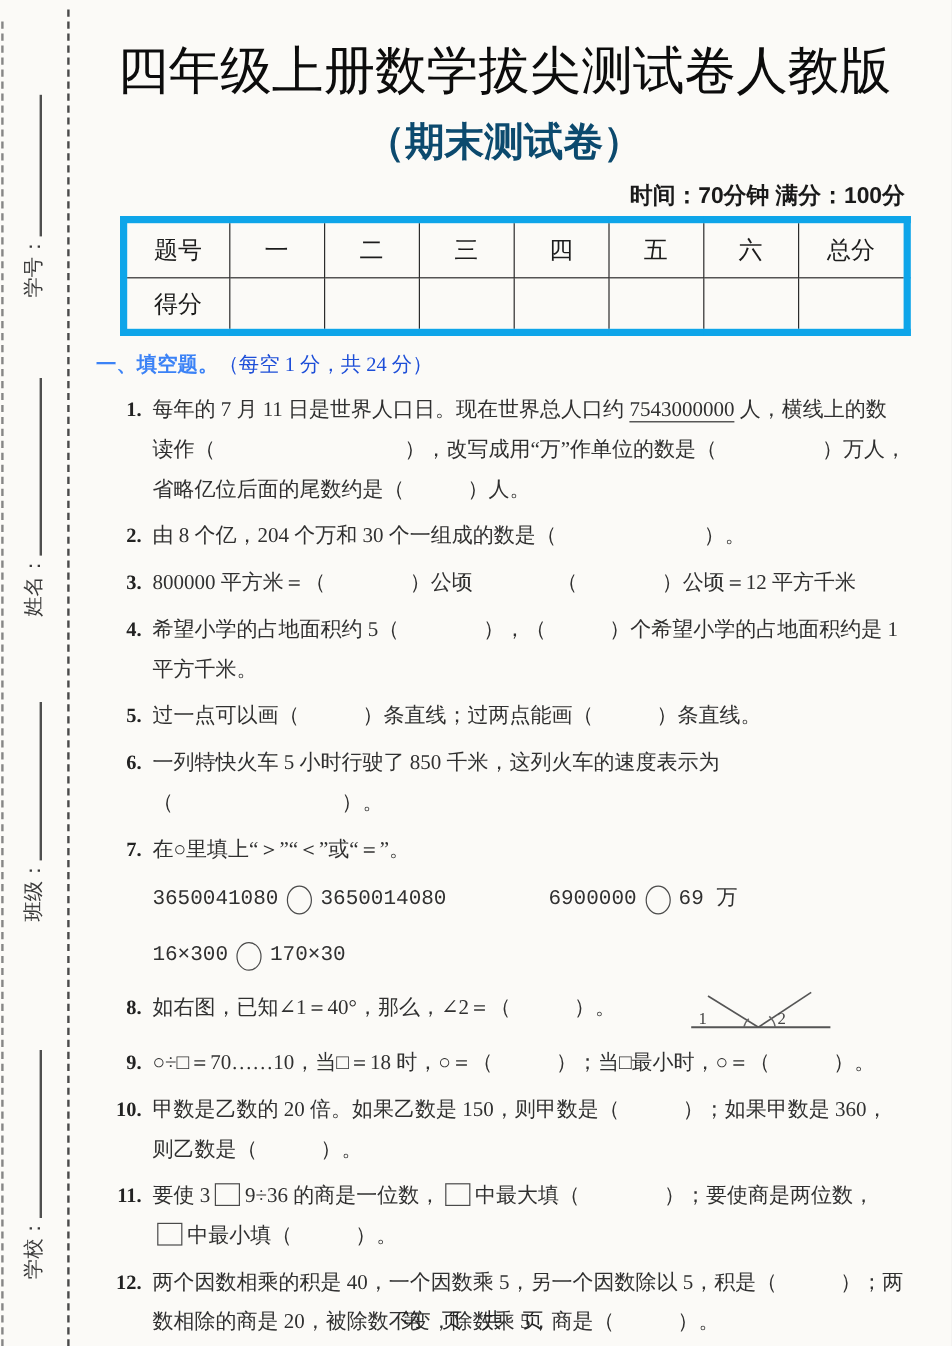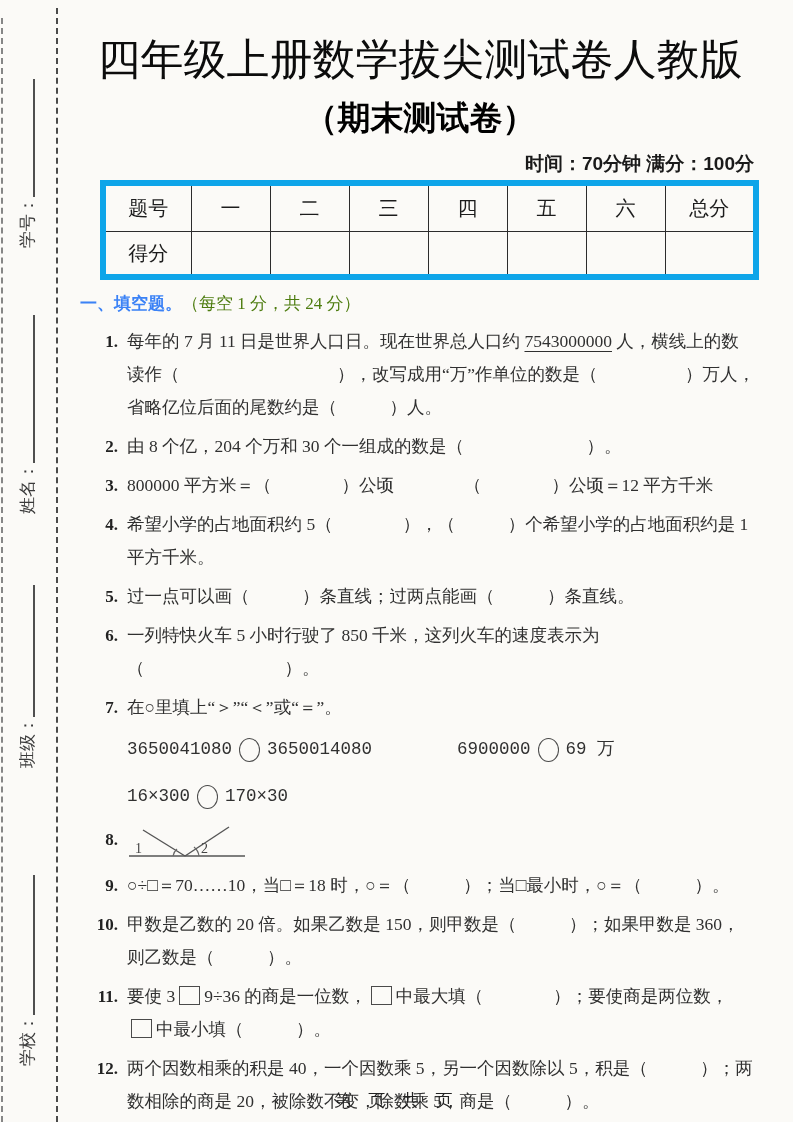--- a/index.html
+++ b/index.html
@@ -38,21 +38,21 @@
   .main{position:absolute;left:84px;top:32px;width:672px;}
   .title{
     text-align:center;
     font-family:"Liberation Sans","DejaVu Sans",sans-serif;
     font-weight:normal;font-size:43px;line-height:54px;color:#0c0c0c;
     letter-spacing:0px;white-space:nowrap;
   }
   .subtitle{
     text-align:center;
     font-family:"Liberation Sans","DejaVu Sans",sans-serif;
-    font-weight:bold;font-size:33px;line-height:44px;color:#000000;
+    font-weight:bold;font-size:33px;line-height:44px;color:#0c4a6e;
     margin-top:10px;
   }
   .info-line{
     text-align:right;
     font-family:"Liberation Sans","DejaVu Sans",sans-serif;
     font-weight:bold;font-size:19px;line-height:24px;color:#1a1a1a;
     margin-top:12px;padding-right:2px;
   }
   
   table.score{
@@ -64,21 +64,21 @@
   table.score{border:6px solid #0ea5e9;}
   table.score td{border:1.4px solid #2c2c2c;text-align:center;padding:0;}
   tr.score-head td{height:45px;}
   tr.score-row td{height:42px;}
   
   .section-heading{margin-top:12px;margin-left:-4px;font-size:17px;line-height:24px;}
   .section-heading .h-main{
     font-family:"Liberation Sans","DejaVu Sans",sans-serif;
     font-weight:bold;color:#3b82f6;
   }
-  .section-heading .h-note{color:#4d7c0f;}
+  .section-heading .h-note{color:#1d4ed8;}
   
   .questions{margin-top:9px;}
   .question{display:flex;margin-bottom:6px;}
   .qnum{
     width:34px;min-width:34px;text-align:right;padding-right:9px;
     font-weight:bold;font-size:17px;line-height:33px;color:#222;
   }
   .qbody{flex:1;font-size:17.5px;line-height:33px;color:#303030;}
   .u-num{text-decoration:underline;text-underline-offset:4px;}
   
@@ -226,20 +226,21 @@
               <span class="cmp-circle"></span>
               <span>170×30</span>
             </div>
           </div>
         </div>
       </div>
 
       <div class="question">
         <div class="qnum">8.</div>
         <div class="qbody q8-flex">
+          <span>如右图，已知∠1＝40°，那么，∠2＝（　　　）。</span>
           <svg class="angle-svg" width="120" height="38" viewBox="0 0 120 38">
             <line x1="2" y1="31" x2="118" y2="31" stroke="#555" stroke-width="1.6"></line>
             <line x1="58" y1="31" x2="16" y2="5" stroke="#555" stroke-width="1.4"></line>
             <line x1="58" y1="31" x2="102" y2="2" stroke="#555" stroke-width="1.4"></line>
             <path d="M46,31 a12,12 0 0 1 4,-7" fill="none" stroke="#666" stroke-width="1.2"></path>
             <path d="M72,31 a14,14 0 0 0 -5,-9" fill="none" stroke="#666" stroke-width="1.2"></path>
             <text x="8" y="28" font-size="14" fill="#444" font-family="Liberation Serif, serif">1</text>
             <text x="74" y="28" font-size="14" fill="#444" font-family="Liberation Serif, serif">2</text>
           </svg>
         </div>

